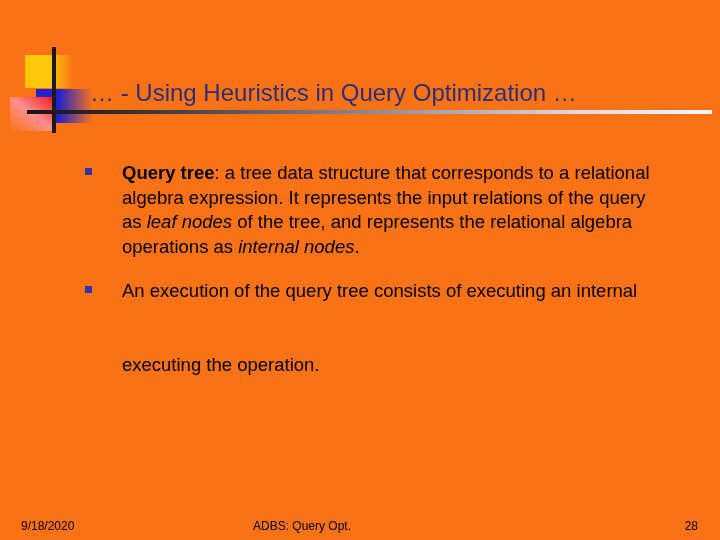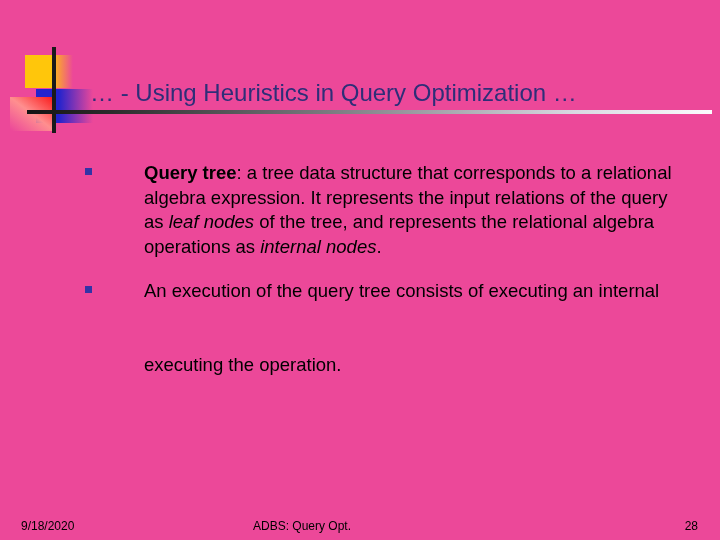--- a/index.html
+++ b/index.html
@@ -5,21 +5,21 @@
   html, body {
     margin: 0;
     padding: 0;
     background: #ffffff;
     font-family: "Liberation Sans", sans-serif;
   }
   .slide {
     position: relative;
     width: 720px;
     height: 540px;
-    background: #ec4899;
+    background: #f97316;
     overflow: hidden;
   }
 
   
   .logo-yellow {
     position: absolute;
     left: 25px; top: 55px;
     width: 48px; height: 33px;
     background: linear-gradient(to right, #ffc60b 0%, #ffc60b 55%, rgba(255,198,11,0) 100%);
   }
@@ -70,21 +70,21 @@
     align-items: flex-start;
     margin-bottom: 20px;
   }
   .bullet-marker {
     flex: 0 0 auto;
     width: 7px; height: 7px;
     margin-top: 7px;
     background: #3333a6;
   }
   .bullet-text {
-    margin-left: 52px;
+    margin-left: 30px;
     font-size: 18.5px;
     line-height: 24.5px;
     color: #000000;
   }
 
   
   .footer-date, .footer-center, .footer-page {
     position: absolute;
     top: 519px;
     font-size: 12px;

